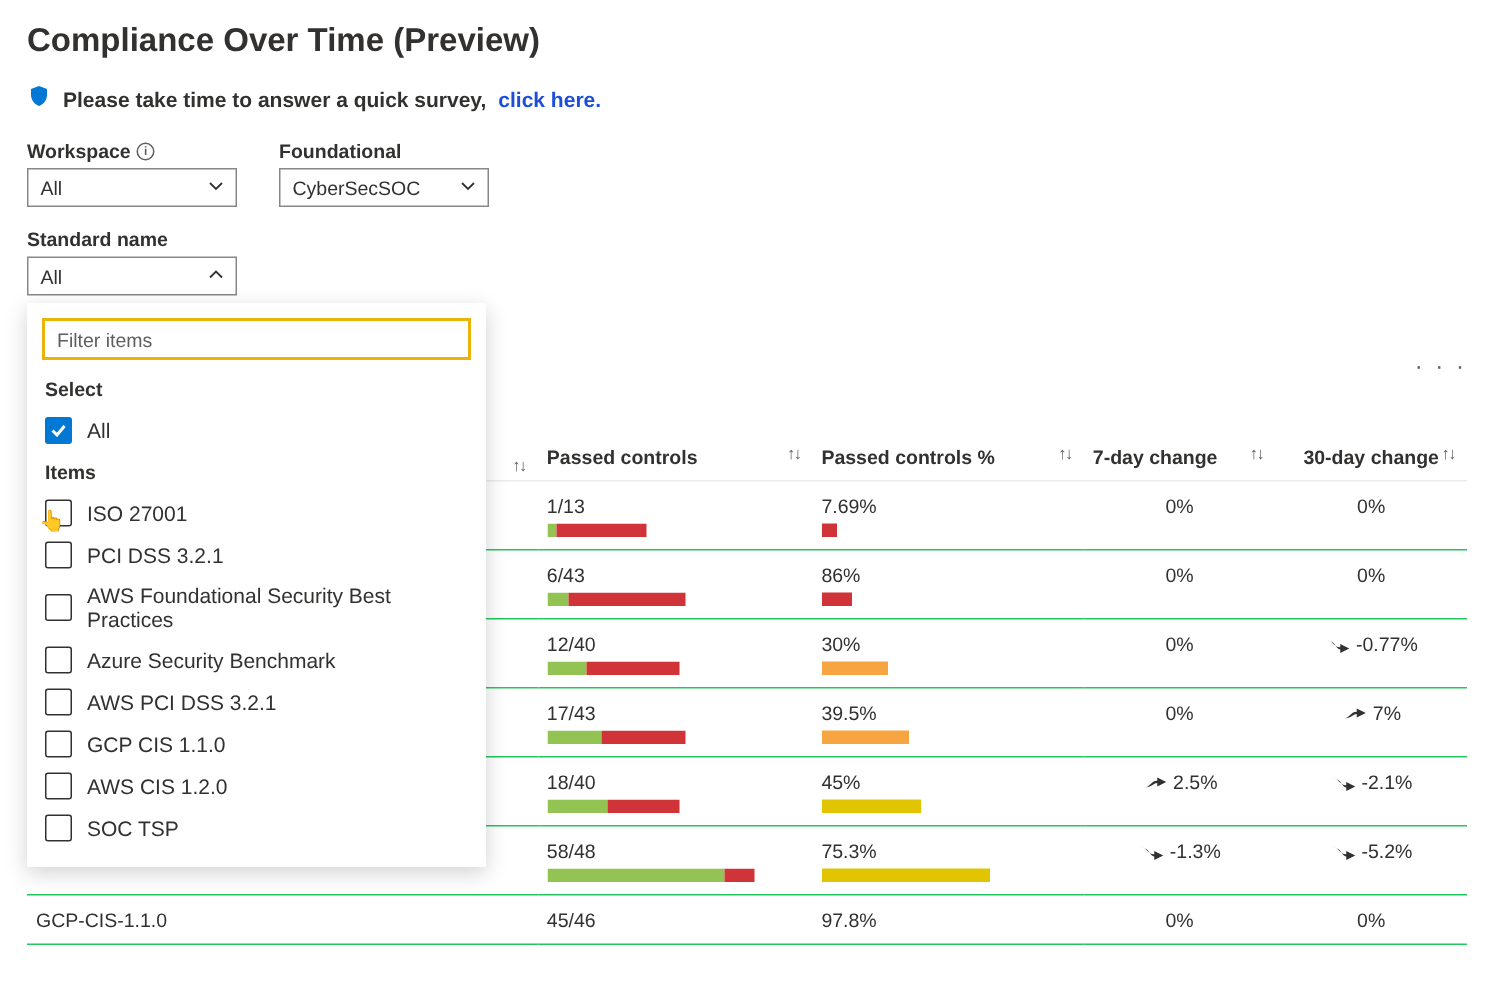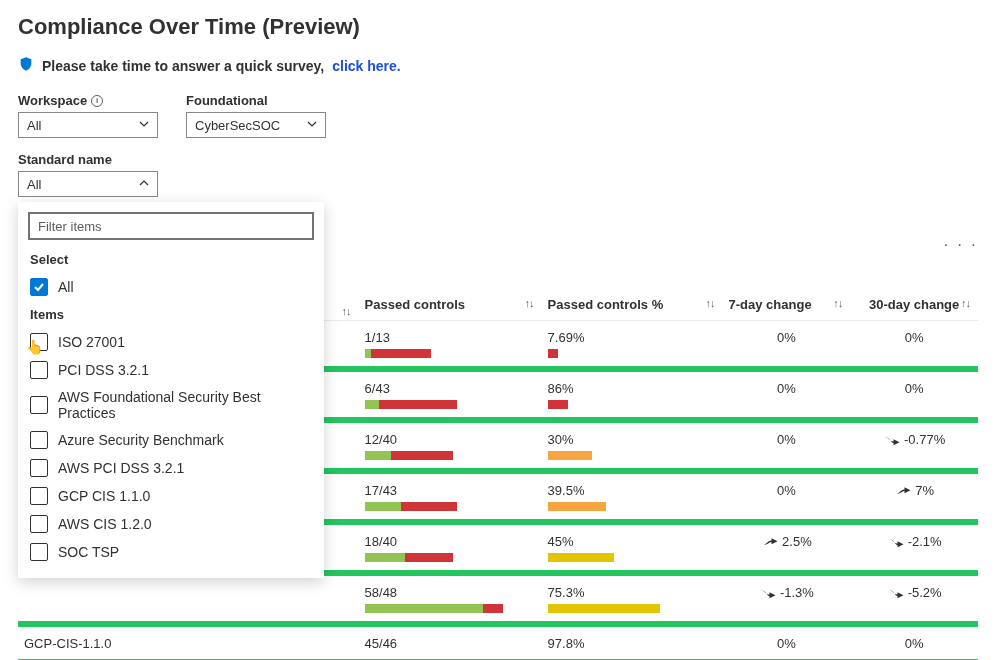--- a/index.html
+++ b/index.html
@@ -65,21 +65,21 @@
     width: 306px;
     background: #fff;
     box-shadow: 0 4px 14px rgba(0,0,0,0.18);
     z-index: 10;
     padding: 10px 0 12px 0;
   }
   .filter-input {
     margin: 0 10px 10px 10px;
     width: calc(100% - 20px);
     height: 28px;
-    border: 2px solid #737373;
+    border: 2px solid #eab308;
     padding: 0 8px;
     font-size: 13px;
     font-family: inherit;
     outline: none;
   }
   .filter-input::placeholder { color: #605e5c; }
   .dd-section-label {
     padding: 2px 12px 6px 12px;
     font-weight: 600;
     font-size: 13px;
@@ -134,21 +134,21 @@
   .sort {
     font-size: 11px;
     color: #605e5c;
     position: absolute;
     right: 8px;
     cursor: pointer;
     letter-spacing:-1px;
   }
   td {
     padding: 9px 6px 8px 6px;
-    border-bottom: 6px solid #22c55e;
+    border-bottom: 1px solid #22c55e;
     font-size: 13px;
     vertical-align: top;
   }
   .col-std { width: 320px; }
   .col-pass { width: 172px;}
   .col-pct { width: 170px;}
   .col-7d { width:120px; text-align:left;}
   .col-30d { width:120px; text-align:center;}
   td.center{text-align:center;}
   .bar {

